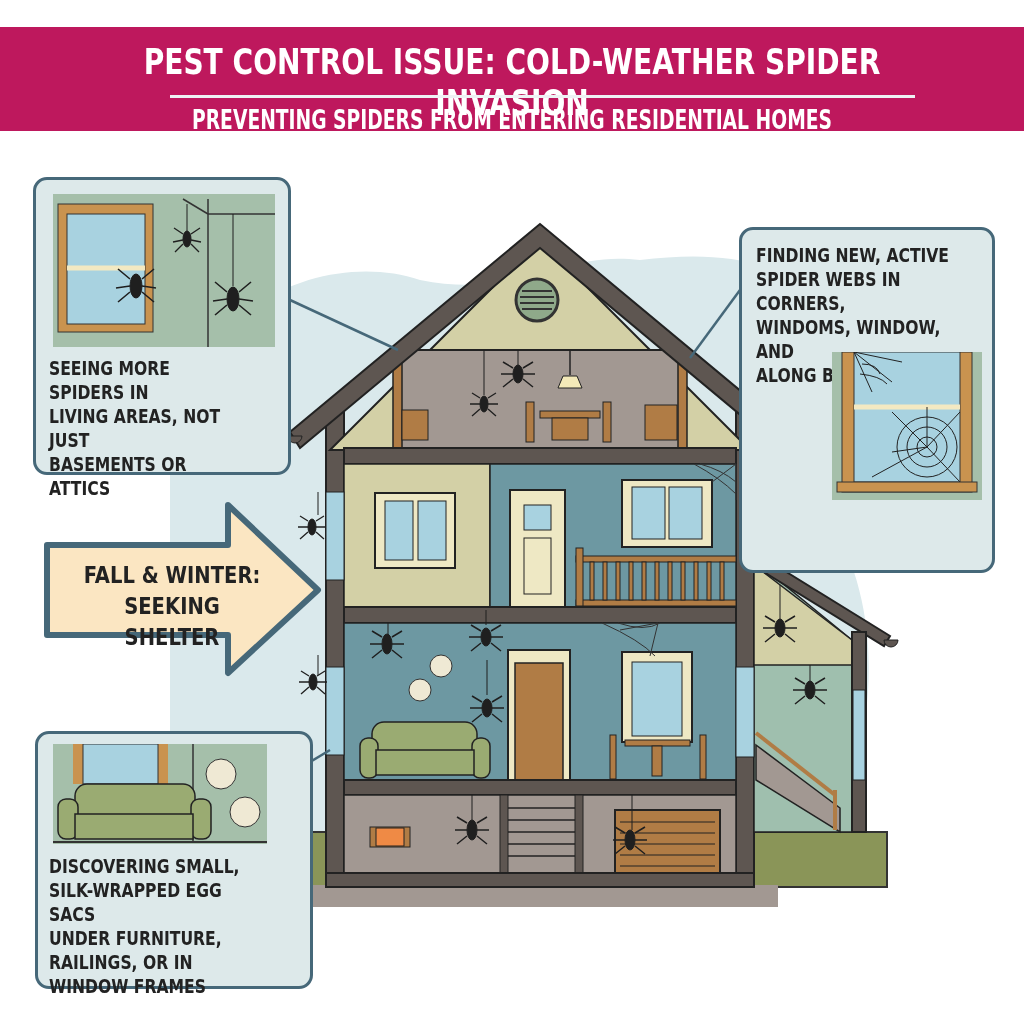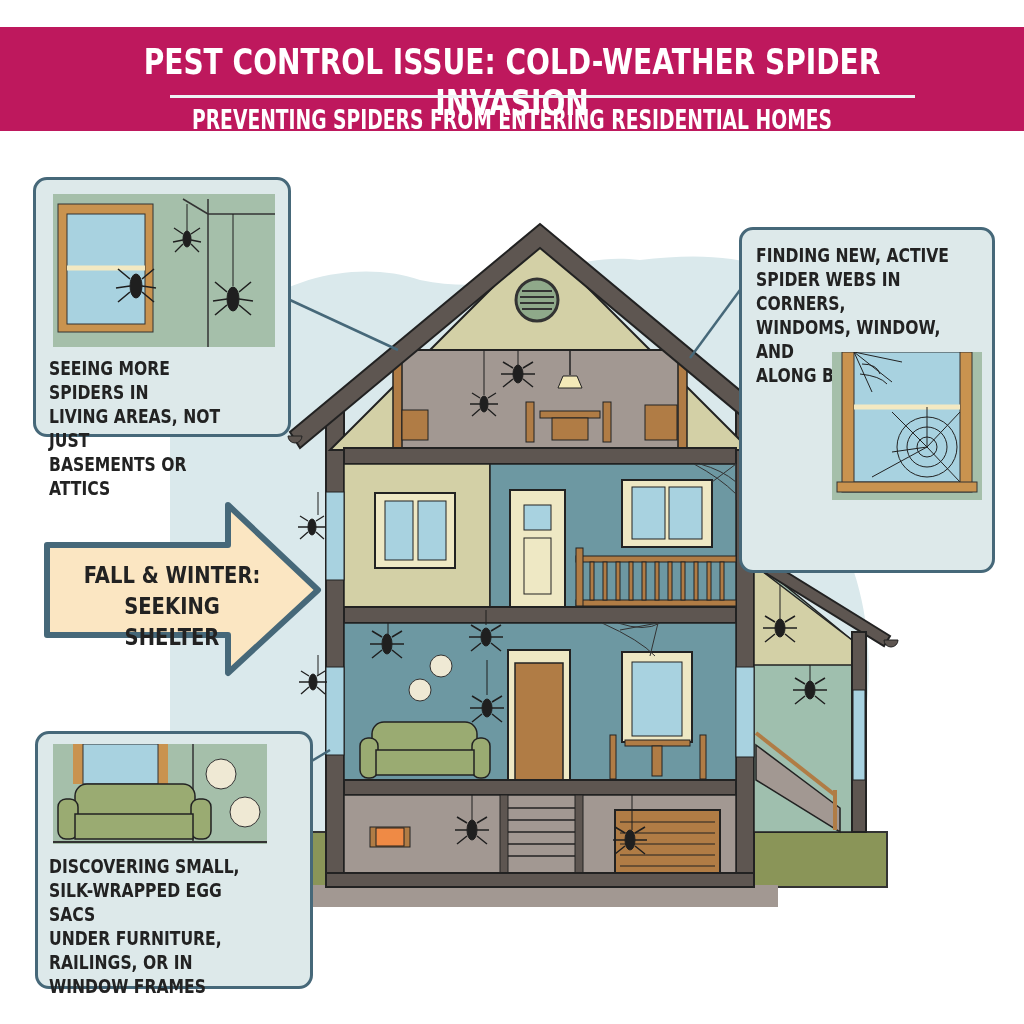--- a/index.html
+++ b/index.html
@@ -234,21 +234,21 @@
   <div class="title">PEST CONTROL ISSUE: COLD-WEATHER SPIDER INVASION</div>
   <div class="rule"></div>
   <div class="subtitle">PREVENTING SPIDERS FROM ENTERING RESIDENTIAL HOMES</div>
 </div>
 
 <div class="arrow-label">
   <div>FALL &amp; WINTER:</div>
   <div>SEEKING SHELTER</div>
 </div>
 
-<div class="callout" style="left:33px;top:177px;width:258px;height:260px;">
+<div class="callout" style="left:33px;top:177px;width:258px;height:298px;">
   <svg style="position:absolute;left:17px;top:14px;" width="222" height="153" viewBox="0 0 222 153">
     <rect width="222" height="153" fill="#a5bfaa"></rect>
     <rect x="5" y="10" width="95" height="128" fill="#c9934f" stroke="#333"></rect>
     <rect x="14" y="20" width="78" height="110" fill="#a8d2e0" stroke="#333"></rect>
     <line x1="14" y1="74" x2="92" y2="74" stroke="#f3e9c2" stroke-width="5"></line>
     <line x1="155" y1="5" x2="155" y2="153" stroke="#333" stroke-width="1.5"></line>
     <line x1="130" y1="5" x2="155" y2="20" stroke="#333" stroke-width="1.5"></line>
     <line x1="155" y1="20" x2="222" y2="20" stroke="#333" stroke-width="1.5"></line>
     <g fill="#1f1f1f" stroke="#1f1f1f">
       <line x1="134" y1="10" x2="134" y2="38" stroke-width="1"></line>

